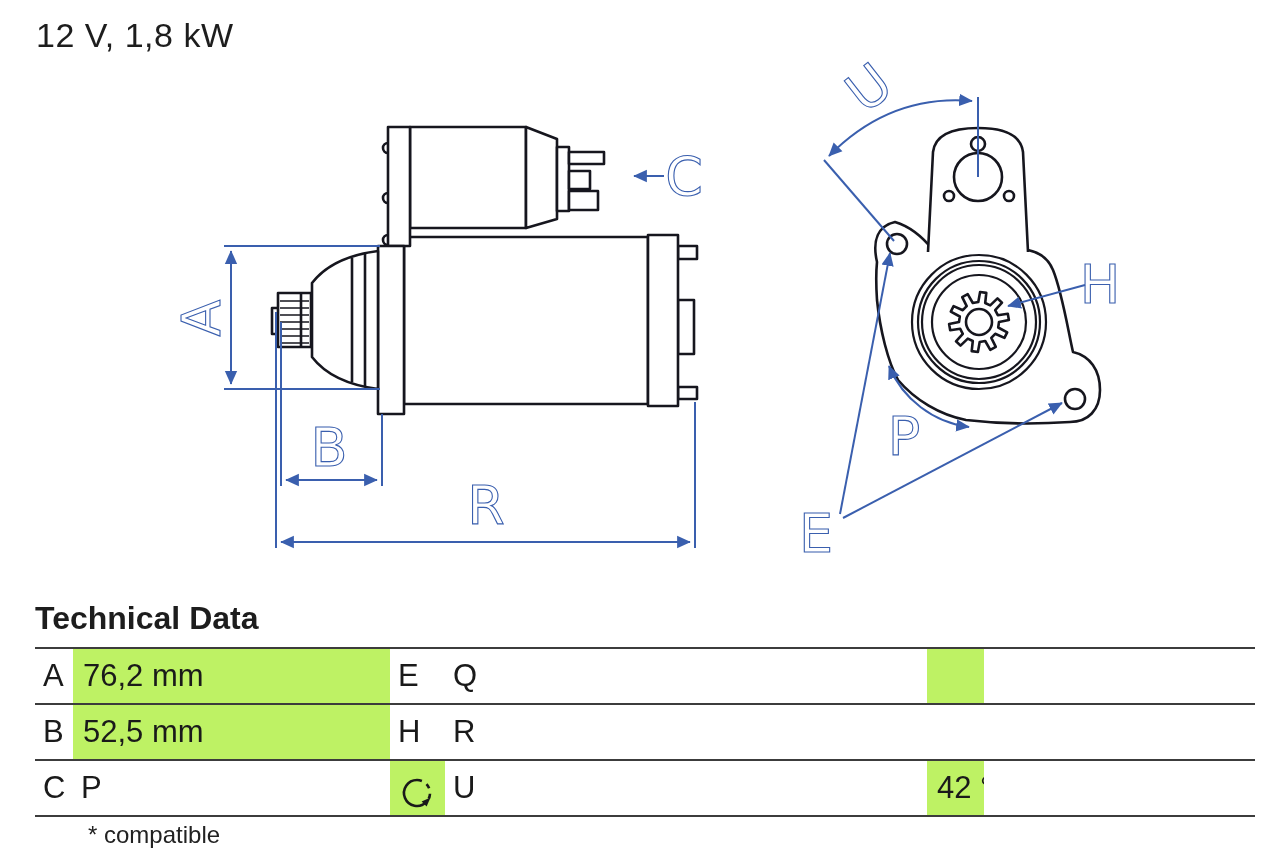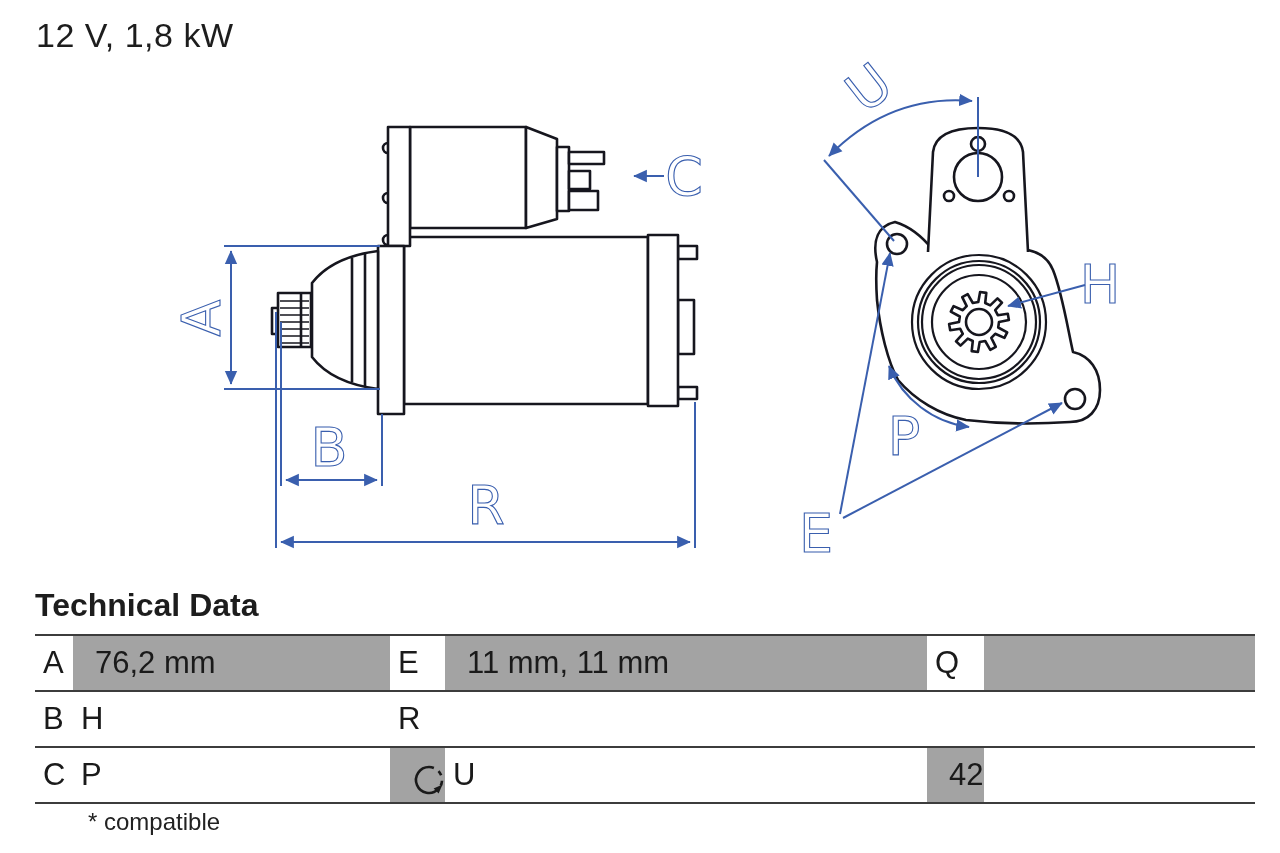--- a/index.html
+++ b/index.html
@@ -4,26 +4,26 @@
 <style>
   html,body{margin:0;padding:0;background:#fff;}
   .canvas{position:relative;width:1280px;height:853px;background:#fff;overflow:hidden;
           font-family:"Liberation Sans",sans-serif;color:#1a1a1a;}
   .page-title{position:absolute;left:36px;top:16px;font-size:34px;font-weight:400;
               letter-spacing:0.5px;color:#1d1d1d;}
   svg.drawing{position:absolute;left:0;top:0;}
   .dim-label{font-family:"DejaVu Sans",sans-serif;font-size:54px;fill:none;
              stroke:#3a5fae;stroke-width:1.1px;}
   .tech{position:absolute;left:0;top:584px;width:1280px;}
-  .tech-heading{margin:3px 0 10px 35px;font-size:32px;font-weight:700;color:#1d1d1d;}
+  .tech-heading{margin:16px 0 10px 35px;font-size:32px;font-weight:700;color:#1d1d1d;}
   .ttable{margin-left:35px;width:1220px;border-top:2px solid #3c3c3c;}
   .trow{display:grid;grid-template-columns:38px 317px 55px 482px 57px 271px;
         height:56px;box-sizing:border-box;border-bottom:2px solid #3c3c3c;}
   .tkey{background:#fff;font-size:31px;line-height:54px;padding-left:8px;}
-  .tval{background:#a3a3a3;font-size:31px;line-height:54px;padding-left:22px;
+  .tval{background:#bef264;font-size:31px;line-height:54px;padding-left:10px;
         white-space:nowrap;overflow:hidden;}
   .tval .rot-icon{vertical-align:middle;margin-top:9px;}
   .footnote{margin:4px 17px 0 88px;font-size:24px;color:#222;}
 </style>
 </head>
 <body>
 
 <div class="canvas">
 
   <div class="page-title">12 V, 1,8 kW</div>
@@ -172,27 +172,27 @@
 
   <div class="tech">
     <h2 class="tech-heading">Technical Data</h2>
 
     <div class="ttable">
 
       <div class="trow">
         <div class="tkey">A</div>
         <div class="tval">76,2 mm</div>
         <div class="tkey">E</div>
-        <div class="tval">11 mm, 11 mm</div>
         <div class="tkey">Q</div>
         <div class="tval"></div>
       </div>
 
       <div class="trow">
         <div class="tkey">B</div>
+        <div class="tval">52,5 mm</div>
         <div class="tkey">H</div>
         <div class="tkey">R</div>
       </div>
 
       <div class="trow">
         <div class="tkey">C</div>
         <div class="tkey">P</div>
         <div class="tval">
           <svg class="rot-icon" width="36" height="36" viewBox="0 0 36 36">
             <path d="M17,4 A13 13 0 1 0 26.2,26.2" fill="none" stroke="#1a1a1a" stroke-width="2.6"></path>

